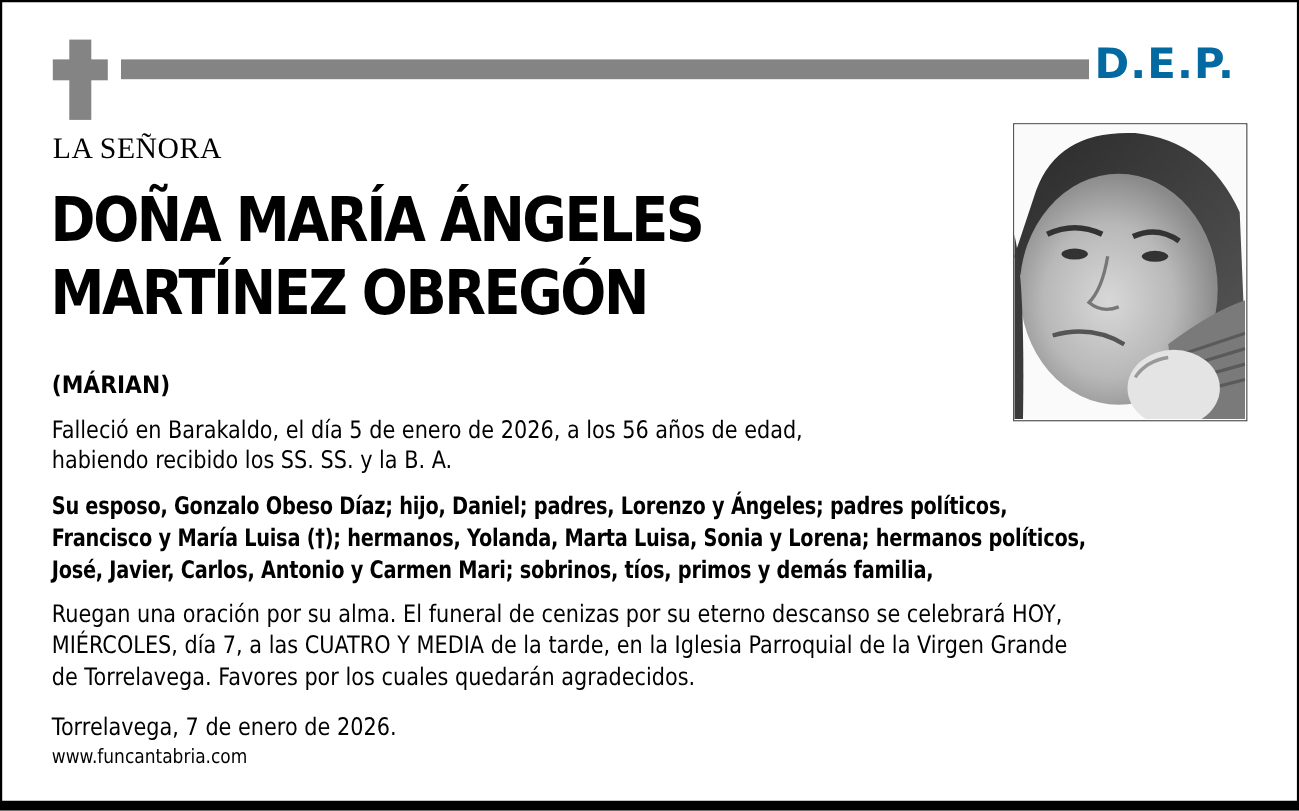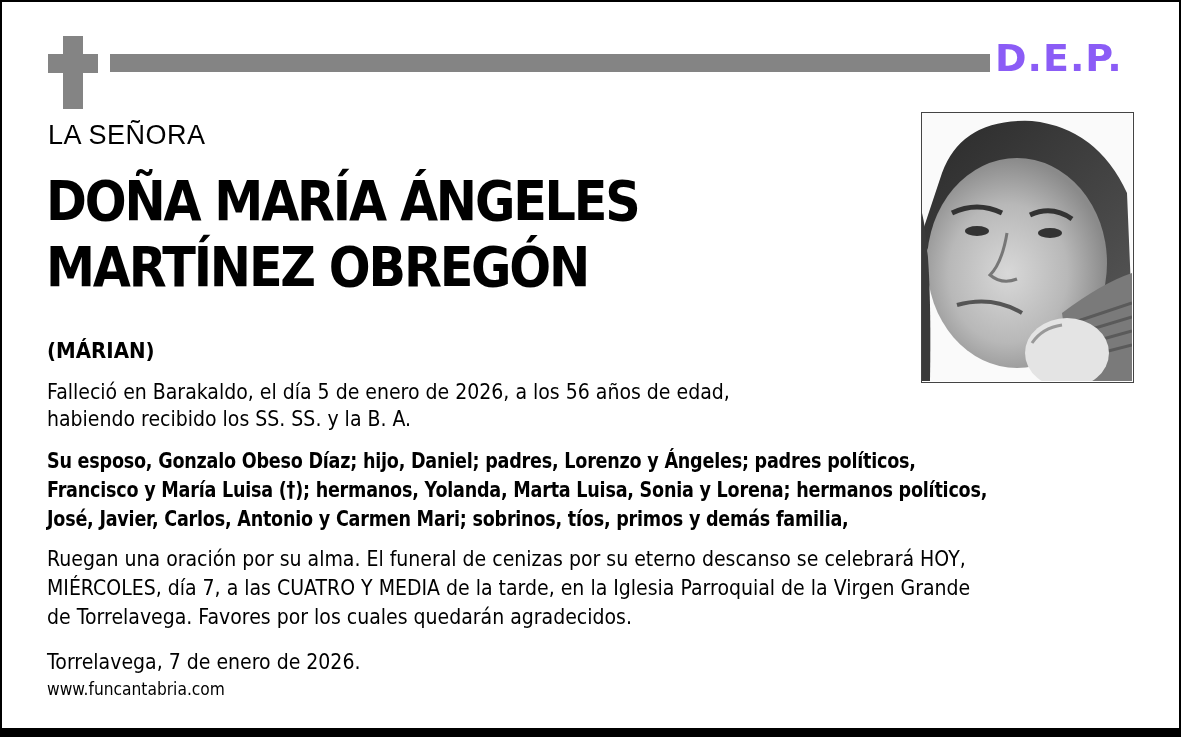--- a/index.html
+++ b/index.html
@@ -45,27 +45,27 @@
       width: 880px; height: 18px;
       background: #848484;
     }
     .dep {
       position: absolute;
       left: 995px; top: 36px;
       font-family: "DejaVu Sans", sans-serif;
       font-weight: bold;
       font-size: 38px;
       letter-spacing: 1px;
-      color: #8b5cf6;
+      color: #0369a1;
       line-height: 44px;
     }
     .la-senora {
       position: absolute;
       left: 48px; top: 118px;
-      font-family: Liberation Sans, sans-serif;
+      font-family: Liberation Serif, serif;
       font-size: 27px;
       line-height: 34px;
       letter-spacing: 0.5px;
       text-align: right;
     }
     .name {
       position: absolute;
       left: 46px; top: 168px;
       font-family: "DejaVu Sans", sans-serif;
       font-weight: bold;

